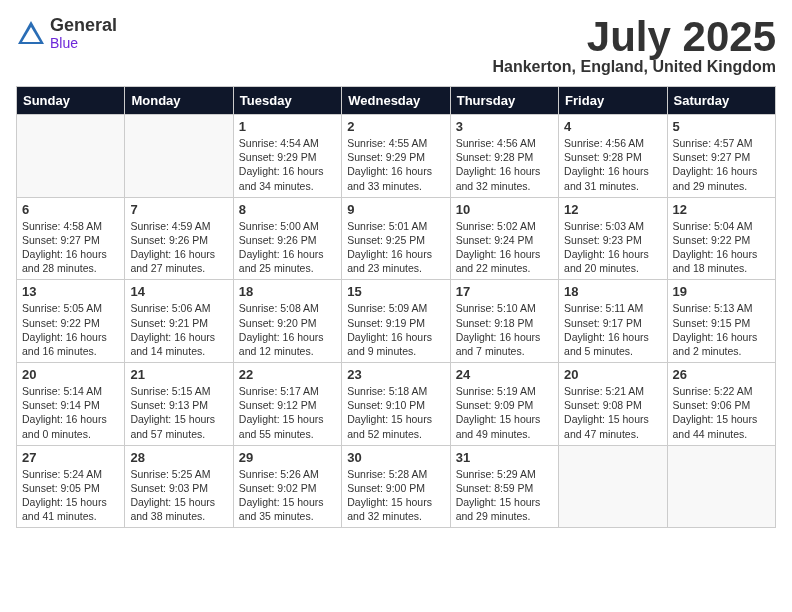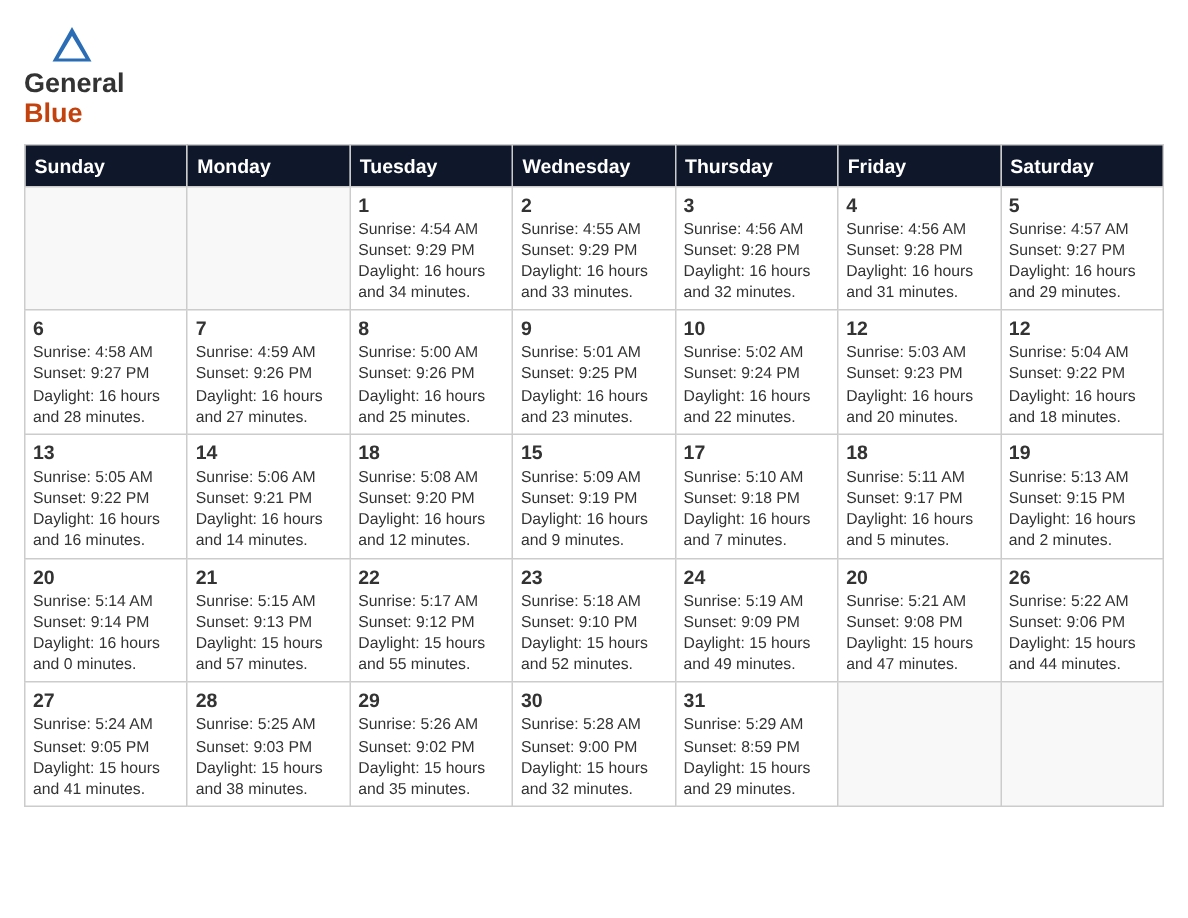--- a/index.html
+++ b/index.html
@@ -12,36 +12,35 @@
     }
     .header-area {
       display: flex;
       justify-content: space-between;
       align-items: flex-start;
       margin-bottom: 10px;
     }
     .logo {
       display: flex;
       align-items: center;
-      flex-direction: column;
     }
     .logo-text {
       display: flex;
       flex-direction: column;
       line-height: 1.1;
     }
     .logo-general {
       font-size: 18px;
       font-weight: bold;
       color: #333;
     }
     .logo-blue {
-      font-size: 18px;
-      font-weight: bold;
-      color: #c2410c;
+      font-size: 14px;
+      font-weight: normal;
+      color: #6d28d9;
     }
     .logo-icon {
       width: 30px;
       height: 30px;
       margin-right: 4px;
     }
     .title-area {
       text-align: right;
     }
     .month-title {
@@ -101,20 +100,24 @@
   <div class="logo">
     <svg class="logo-icon" viewBox="0 0 30 30">
       <polygon points="15,2 28,25 2,25" fill="#2a6db5"></polygon>
       <polygon points="15,8 24,23 6,23" fill="#fff"></polygon>
     </svg>
     <div class="logo-text">
       <span class="logo-general">General</span>
       <span class="logo-blue">Blue</span>
     </div>
   </div>
+  <div class="title-area">
+    <div class="month-title">July 2025</div>
+    <div class="location-title">Hankerton, England, United Kingdom</div>
+  </div>
 </div>
 
 <table class="calendar">
   <thead>
     <tr id="days-header">
     <th>Sunday</th>
         <th>Monday</th>
         <th>Tuesday</th>
         <th>Wednesday</th>
         <th>Thursday</th>

